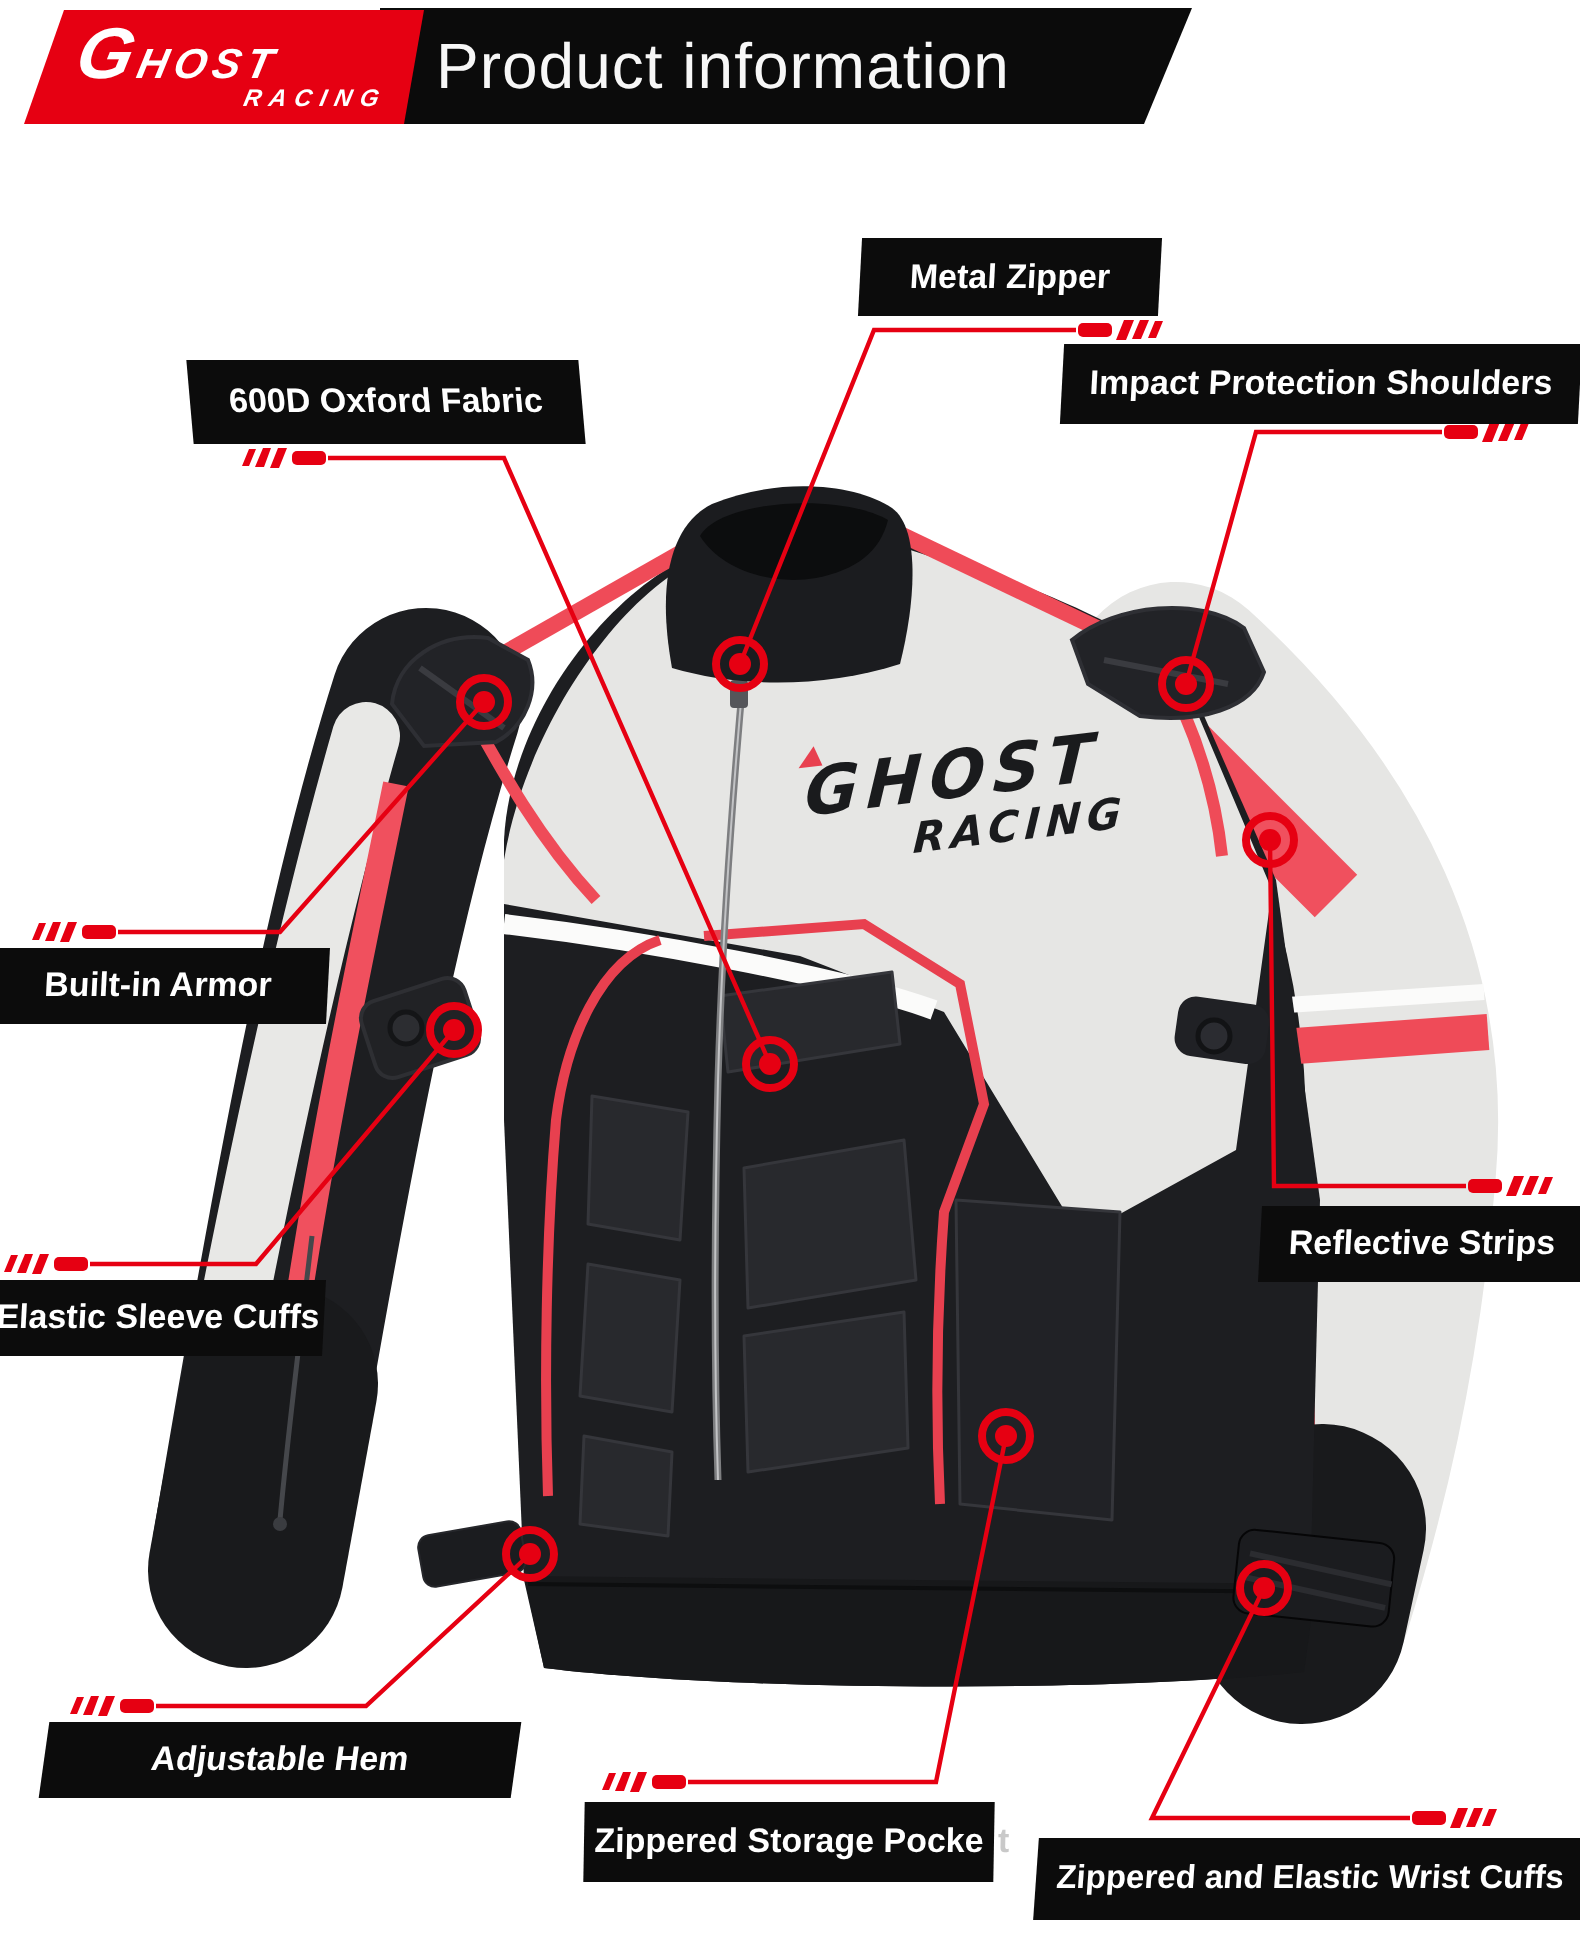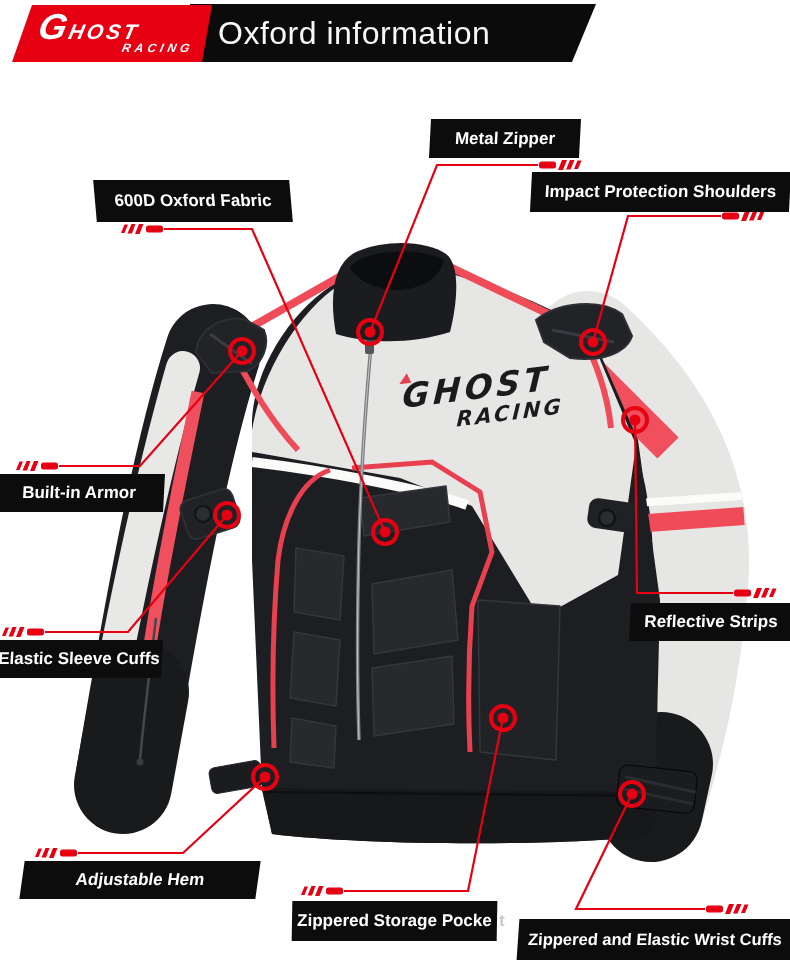--- a/index.html
+++ b/index.html
@@ -49,21 +49,21 @@
   .co-pocket   {left:292px;top:901px;width:205px;height:40px;transform:skewX(-1deg);}
   .co-wrist    {left:518px;top:919px;width:274px;height:41px;transform:skewX(-4deg);font-size:16.5px;}
   
   .art{position:absolute;left:0;top:0;z-index:2;}
 </style>
 </head>
 <body>
 
 <div>
   <div class="banner">
-    <span class="banner-text">Oxford information</span>
+    <span class="banner-text">Product information</span>
   </div>
   <div class="brand">
     <div class="brand-inner">
       <div class="brand-line1">GHOST</div>
       <div class="brand-line2">RACING</div>
     </div>
   </div>
 </div>
 
 <svg class="art" width="790" height="978" viewBox="0 0 790 978">

